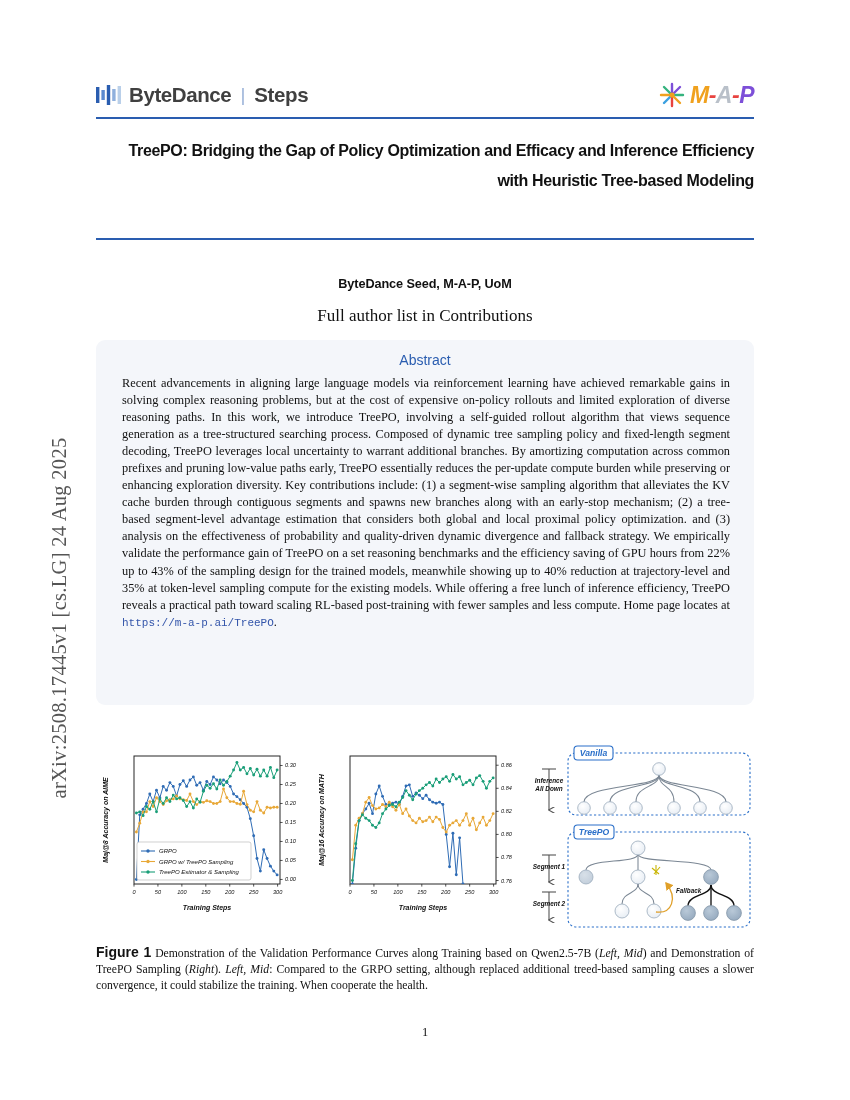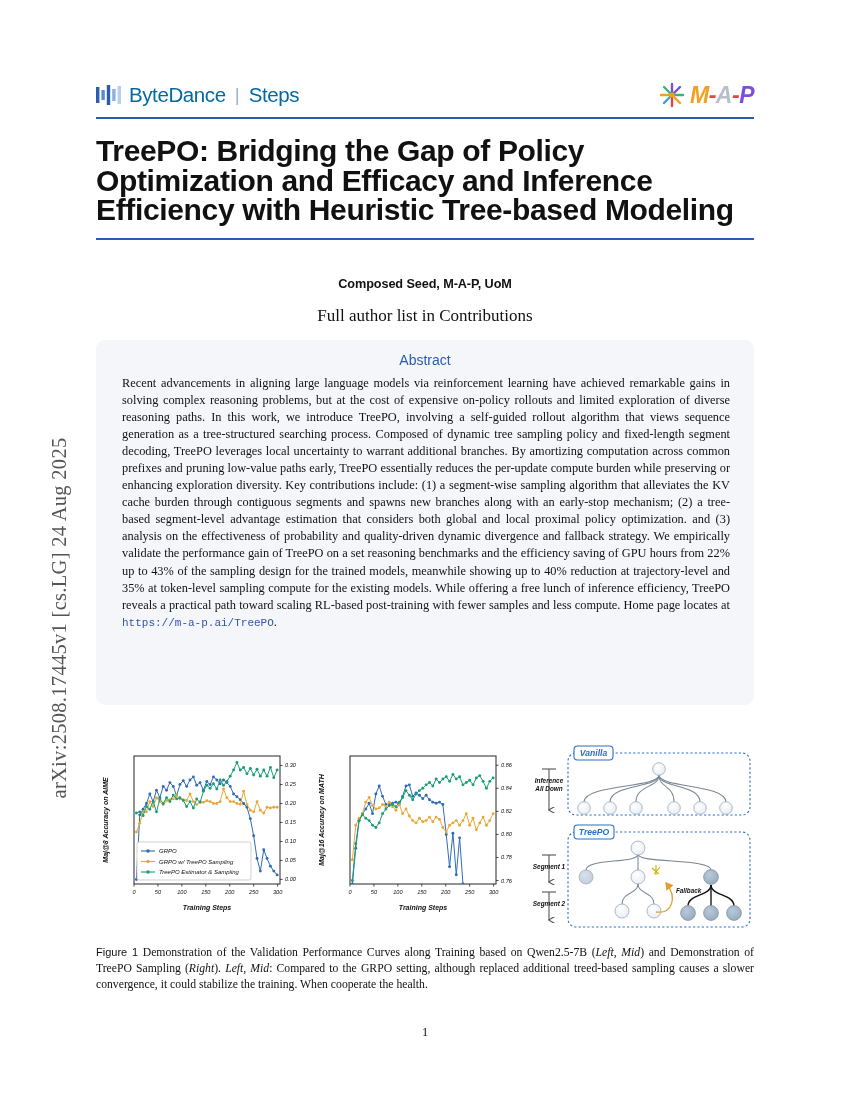--- a/index.html
+++ b/index.html
@@ -37,22 +37,22 @@
   
   .logo-row{
     position:absolute; left:0; top:78px;
     width:658px; height:34px;
     display:flex; align-items:center; justify-content:space-between;
   }
   .bd-logo{ display:flex; align-items:center; gap:7px; }
   .bd-mark{ display:block; }
   .bd-text{
     font-family:"Liberation Sans", sans-serif;
-    font-size:20.5px; font-weight:400;
-    color:#0369a1; letter-spacing:-0.4px;
+    font-size:20.5px; font-weight:700;
+    color:#404040; letter-spacing:-0.4px;
     line-height:1;
   }
   .bd-sep{
     color:#9ab2d8; font-size:19px; font-weight:400;
     font-family:"Liberation Sans", sans-serif;
     margin:0 2px;
   }
   .map-logo{ display:flex; align-items:center; gap:5px; }
   .map-text{
     font-family:"Liberation Sans", sans-serif;
@@ -68,23 +68,23 @@
   .rule{
     position:absolute; left:0; top:117px;
     width:658px; height:2.4px; background:#2a5db0;
   }
 
   
   .title{
     position:absolute; left:0; top:136px; width:658px;
     font-family:"Liberation Sans", sans-serif;
     font-weight:700;
-    font-size:30px;
+    font-size:16px;
     line-height:29.5px;
-    text-align:left;
+    text-align:right;
     letter-spacing:-0.35px;
     color:#111;
   }
   .rule2{
     position:absolute; left:0; top:238px;
     width:658px; height:2.4px; background:#2a5db0;
   }
 
   
   .authors{
@@ -142,21 +142,21 @@
 
   
   .caption{
     position:absolute; left:0; top:944px; width:658px;
     font-family:"Liberation Serif", serif;
     font-size:11.7px;
     line-height:16.1px;
     text-align:justify;
     color:#111;
   }
-  .caption b{ font-family:"Liberation Sans", sans-serif; font-size:11px; font-weight:400; }
+  .caption b{ font-family:"Liberation Sans", sans-serif; font-size:14px; font-weight:700; }
   .caption i{ font-style:italic; }
 
   
   .pageno{
     position:absolute; left:0; top:1025px; width:658px;
     text-align:center;
     font-family:"Liberation Serif", serif;
     font-size:12.5px; color:#111;
   }
 
@@ -207,21 +207,21 @@
           <span class="map-p">P</span>
       </span>
     </div>
   </div>
 
   <div class="rule"></div>
 
   <div class="title">TreePO: Bridging the Gap of Policy Optimization and Efficacy and Inference Efficiency with Heuristic Tree-based Modeling</div>
   <div class="rule2"></div>
 
-  <div class="authors">Composed Seed, M-A-P, UoM</div>
+  <div class="authors">ByteDance Seed, M-A-P, UoM</div>
   <div class="authors-sub">Full author list in Contributions</div>
 
   <div class="abstract-box"></div>
   <div class="abstract-title">Abstract</div>
   <div class="abstract-body"><span>Recent advancements in aligning large language models via reinforcement learning have achieved remarkable gains in solving complex reasoning problems, but at the cost of expensive on-policy rollouts and limited exploration of diverse reasoning paths. In this work, we introduce TreePO, involving a self-guided rollout algorithm that views sequence generation as a tree-structured searching process. Composed of dynamic tree sampling policy and fixed-length segment decoding, TreePO leverages local uncertainty to warrant additional branches. By amortizing computation across common prefixes and pruning low-value paths early, TreePO essentially reduces the per-update compute burden while preserving or enhancing exploration diversity. Key contributions include: (1) a segment-wise sampling algorithm that alleviates the KV cache burden through contiguous segments and spawns new branches along with an early-stop mechanism; (2) a tree-based segment-level advantage estimation that considers both global and local proximal policy optimization. and (3) analysis on the effectiveness of probability and quality-driven dynamic divergence and fallback strategy. We empirically validate the performance gain of TreePO on a set reasoning benchmarks and the efficiency saving of GPU hours from 22% up to 43% of the sampling design for the trained models, meanwhile showing up to 40% reduction at trajectory-level and 35% at token-level sampling compute for the existing models. While offering a free lunch of inference efficiency, TreePO reveals a practical path toward scaling RL-based post-training with fewer samples and less compute. Home page locates at </span><span class="url">https://m-a-p.ai/TreePO</span><span>.</span></div>
 
   <div class="fig-row">
 
     <div class="fig-panel" id="panel-left">
       <svg width="216" height="190" viewBox="0 0 216 190">

